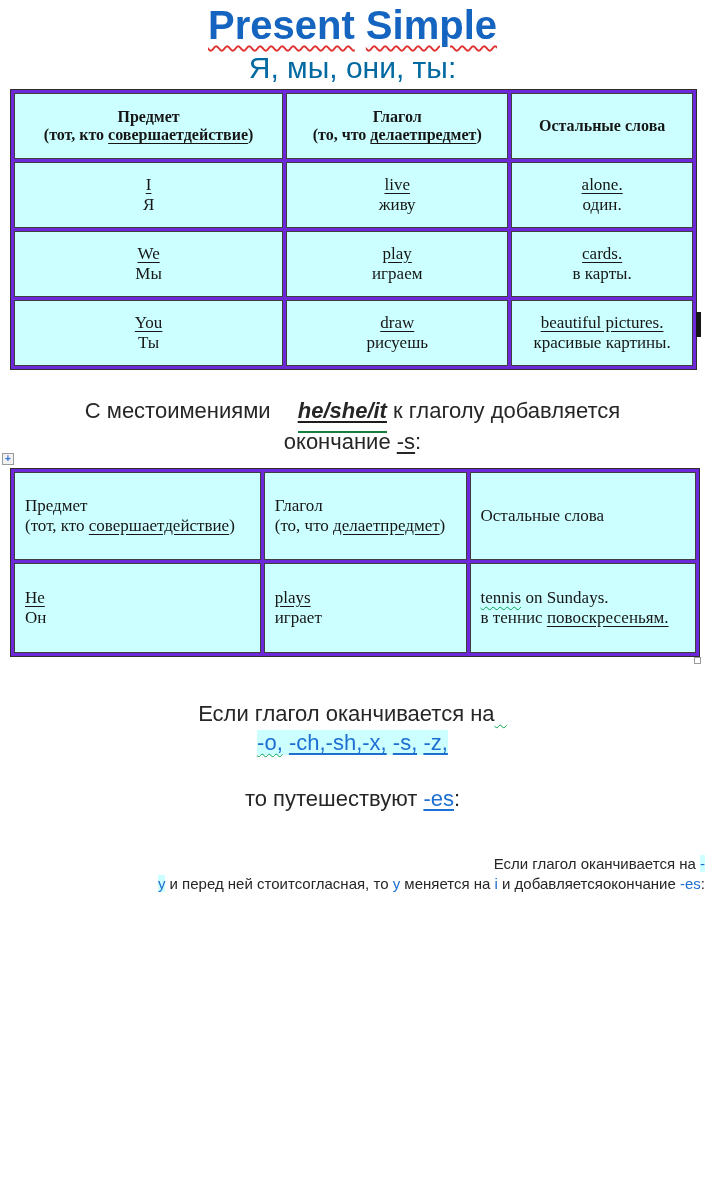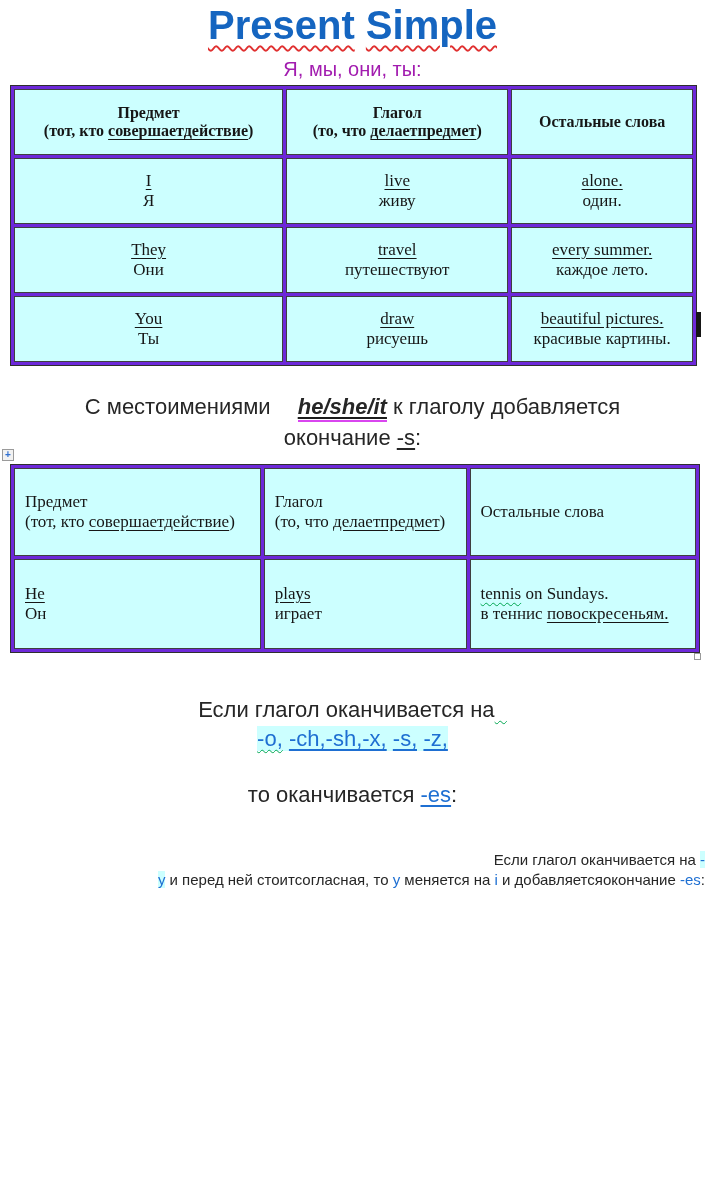--- a/index.html
+++ b/index.html
@@ -25,23 +25,23 @@
   }
   .title .seg.tw {
     text-decoration-line: underline;
     text-decoration-style: wavy;
     text-decoration-color: #e03030;
     text-decoration-thickness: 2px;
     text-underline-offset: 6px;
   }
   .subtitle {
     text-align: center;
-    font-size: 20px;
-    color: #a21caf;
-    margin-top: 10px;
+    font-size: 30px;
+    color: #0369a1;
+    margin-top: 3px;
   }
 
   
   table.tbl {
     border-collapse: separate;
     border-spacing: 3px;
     background: #6d28d9;
     border: 1px solid #2e2e2e;
     margin-left: 10px;
     table-layout: fixed;
@@ -82,22 +82,22 @@
     color: #262626;
   }
   .seg.pron {
     font-weight: bold;
     font-style: italic;
     text-decoration-line: underline;
     text-decoration-style: solid;
     text-decoration-color: #1c1c1c;
     text-decoration-thickness: 2px;
     text-underline-offset: 3px;
-    border-bottom: 2px solid #d946ef;
-    padding-bottom: 1px;
+    border-bottom: 2px solid #15803d;
+    padding-bottom: 8px;
     margin-left: 21px;
   }
 
   
   .seg.redw {
     text-decoration-line: underline;
     text-decoration-style: wavy;
     text-decoration-color: #ff2a2a;
     text-decoration-thickness: 1px;
     text-underline-offset: 3px;
@@ -180,30 +180,30 @@
         <div class="cellline"><span class="seg redw">live</span></div>
         <div class="cellline"><span class="seg">живу</span></div>
       </td>
       <td class="c3">
         <div class="cellline"><span class="seg redw">alone.</span></div>
         <div class="cellline"><span class="seg">один.</span></div>
       </td>
     </tr>
     <tr>
       <td class="c1">
-        <div class="cellline"><span class="seg redw">They</span></div>
-        <div class="cellline"><span class="seg">Они</span></div>
+        <div class="cellline"><span class="seg redw">We</span></div>
+        <div class="cellline"><span class="seg">Мы</span></div>
       </td>
       <td class="c2">
-        <div class="cellline"><span class="seg redw">travel</span></div>
-        <div class="cellline"><span class="seg">путешествуют</span></div>
+        <div class="cellline"><span class="seg redw">play</span></div>
+        <div class="cellline"><span class="seg">играем</span></div>
       </td>
       <td class="c3">
-        <div class="cellline"><span class="seg redw">every summer.</span></div>
-        <div class="cellline"><span class="seg">каждое лето.</span></div>
+        <div class="cellline"><span class="seg redw">cards.</span></div>
+        <div class="cellline"><span class="seg">в карты.</span></div>
       </td>
     </tr>
     <tr>
       <td class="c1">
         <div class="cellline"><span class="seg redw">You</span></div>
         <div class="cellline"><span class="seg">Ты</span></div>
       </td>
       <td class="c2">
         <div class="cellline"><span class="seg redw">draw</span></div>
         <div class="cellline"><span class="seg">рисуешь</span></div>
@@ -249,21 +249,21 @@
           <div class="cellline"><span class="seg">в теннис </span><span class="seg redw">повоскресеньям.</span></div>
         </td>
       </tr>
     </tbody>
       </table>
     <div class="resize-handle"></div>
   </div>
 
   <div class="f1"><span class="seg">Если глагол оканчивается на</span><span class="seg greenw"> &nbsp;</span></div>
   <div class="f2"><span class="seg blue hl greenw">-o,</span><span class="seg hl"> </span><span class="seg blue hl redw">-ch,-sh,-x,</span><span class="seg hl"> </span><span class="seg blue hl redw">-s,</span><span class="seg hl"> </span><span class="seg blue hl redw">-z,</span></div>
-  <div class="f3"><span class="seg">то оканчивается </span><span class="seg blue redw">-es</span><span class="seg">:</span></div>
+  <div class="f3"><span class="seg">то путешествуют </span><span class="seg blue redw">-es</span><span class="seg">:</span></div>
 
   <div class="fsmall">
     <div><span class="seg">Если глагол оканчивается на </span><span class="seg blue hl">-</span></div>
     <div><span class="seg blue hl">y</span><span class="seg"> и перед ней стоитсогласная, то </span><span class="seg blue">y</span><span class="seg"> меняется на </span><span class="seg blue">i</span><span class="seg"> и добавляетсяокончание </span><span class="seg blue">-es</span><span class="seg">:</span></div>
   </div>
 
   <div class="cursor-artifact"></div>
 
 </div>
 

